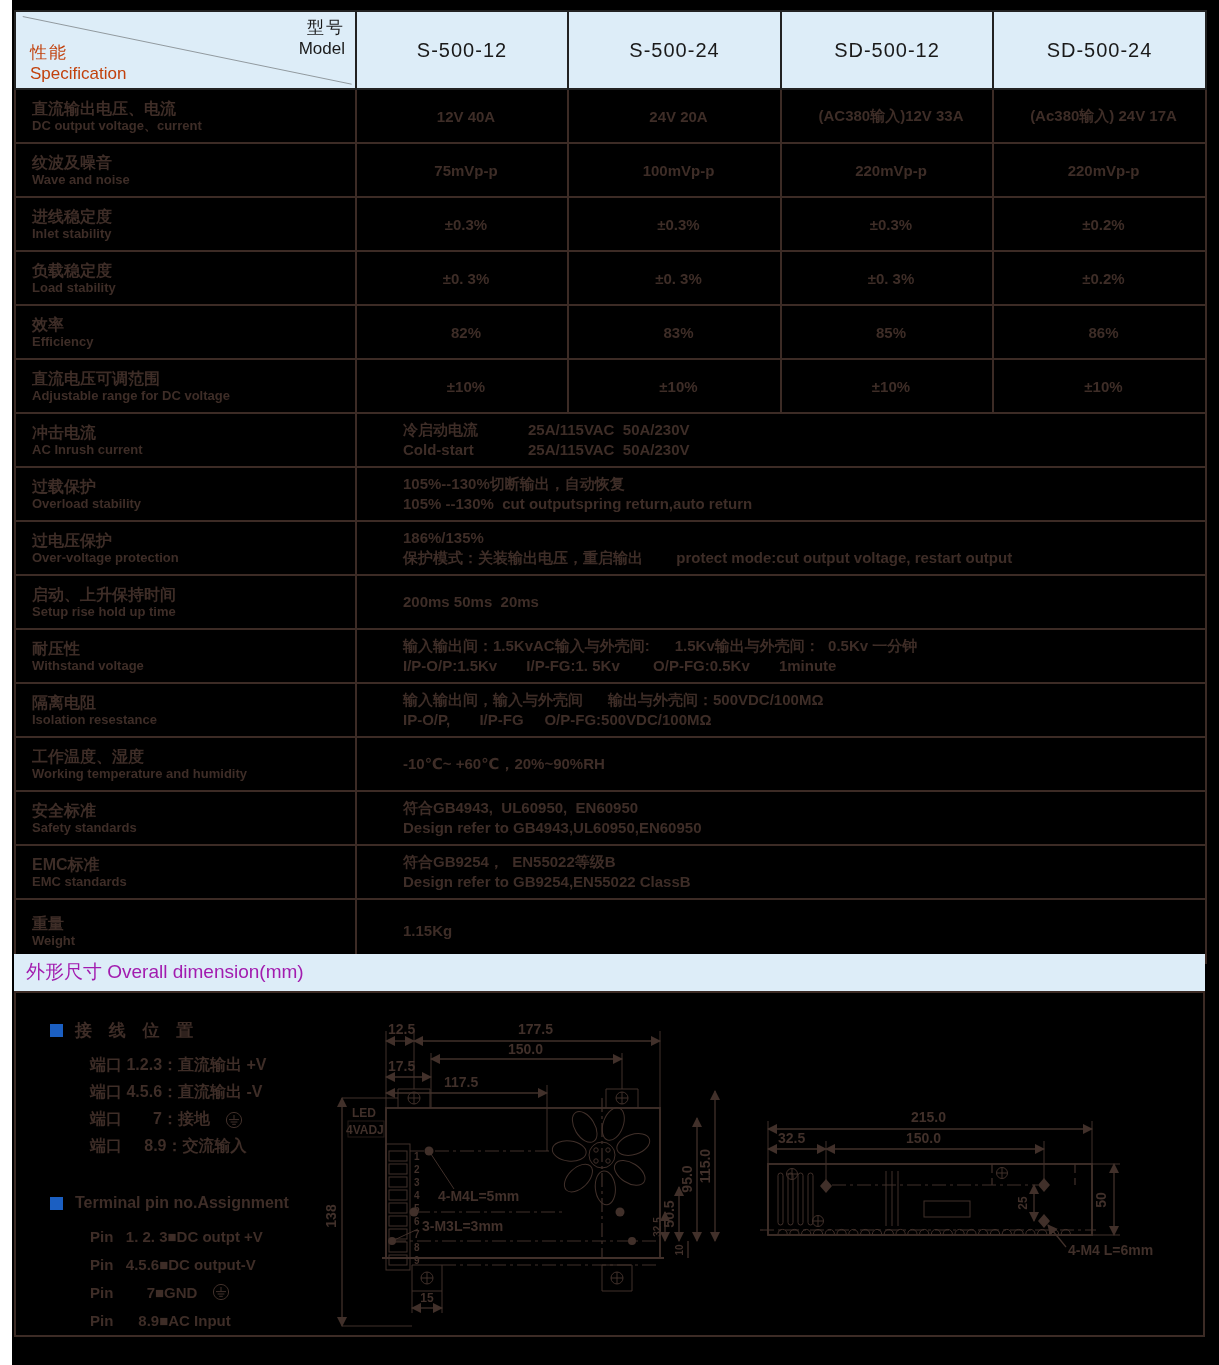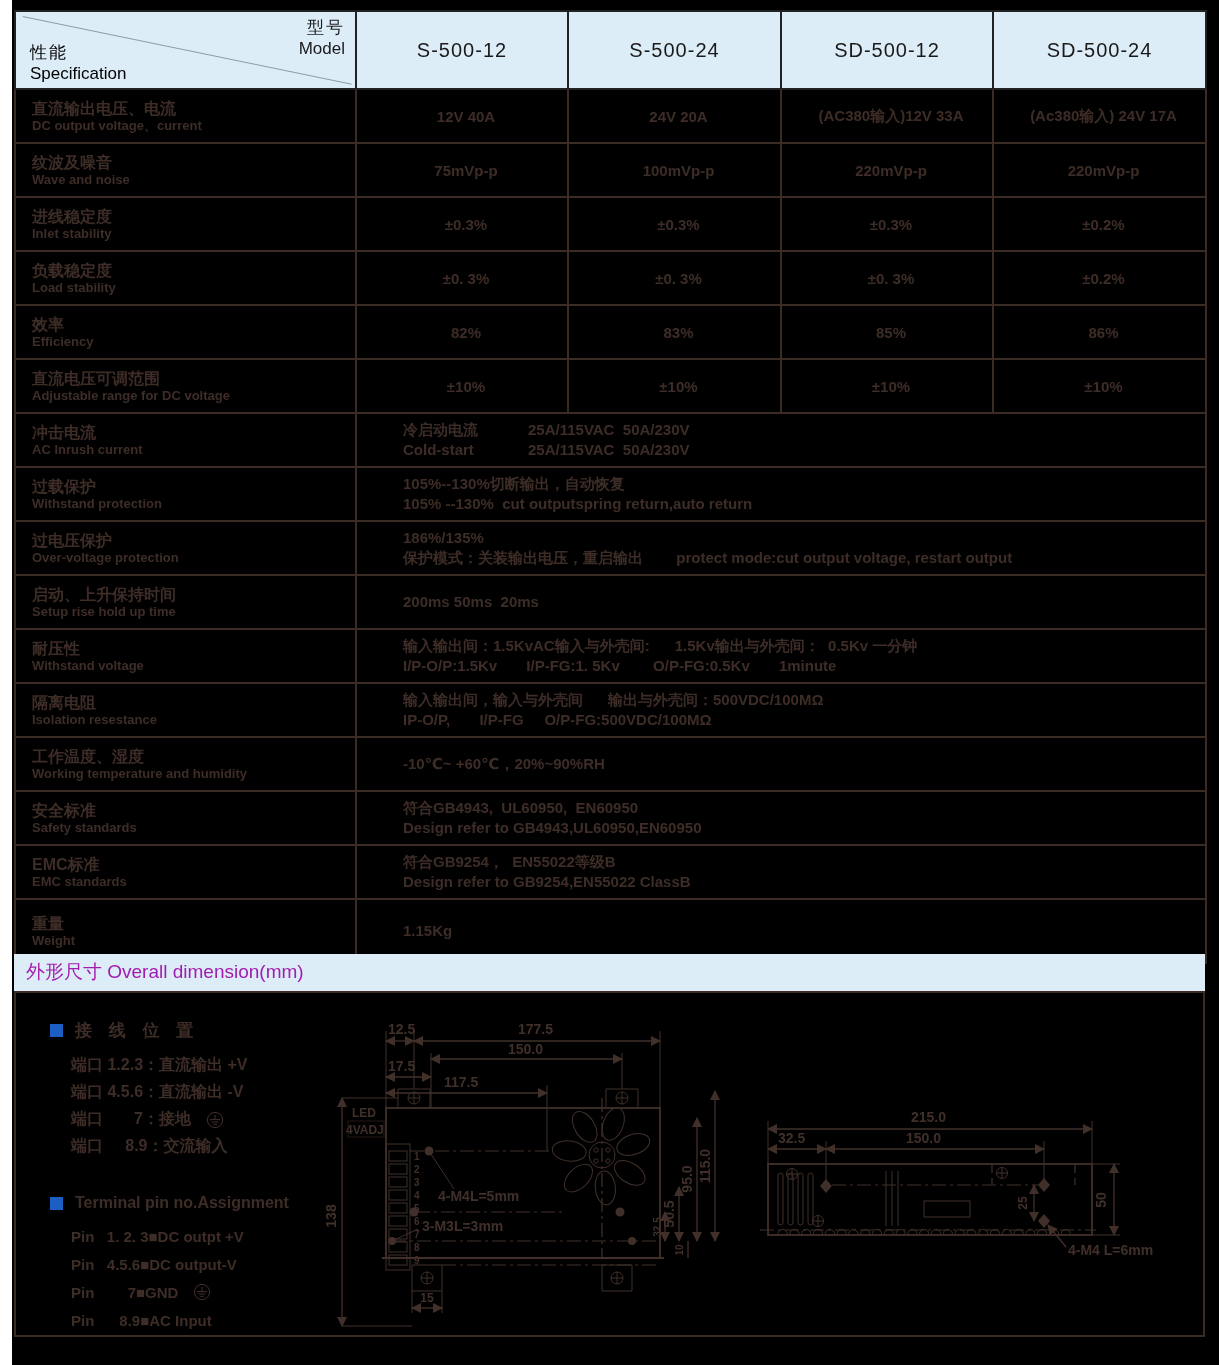--- a/index.html
+++ b/index.html
@@ -15,42 +15,42 @@
 
   table.spec{position:absolute;left:2px;top:10px;width:1191px;border-collapse:collapse;table-layout:fixed;}
   table.spec td{border:2px solid #3c2b25;}
   table.spec th{border:2px solid #222;background:var(--hdr);}
   th.model-col{height:78px;font-size:20px;font-weight:400;color:#1a1a1a;letter-spacing:1px;text-align:center;}
   th.diag{position:relative;height:78px;}
   th.diag svg.diagline{position:absolute;left:0;top:0;width:100%;height:100%;}
   .diag .tr-lbl{position:absolute;right:10px;top:4px;text-align:right;color:#1a1a1a;font-weight:400;}
   .diag .tr-lbl .cn{font-size:17px;letter-spacing:2px;}
   .diag .tr-lbl .en{font-size:17px;}
-  .diag .bl-lbl{position:absolute;left:14px;bottom:4px;text-align:left;color:#000000;font-weight:400;}
+  .diag .bl-lbl{position:absolute;left:14px;bottom:4px;text-align:left;color:#c2410c;font-weight:400;}
   .diag .bl-lbl .cn{font-size:17px;letter-spacing:2px;}
   .diag .bl-lbl .en{font-size:17px;}
 
   tr.spec-row{height:54px;}
   tr.spec-row:last-child{height:64px;}
   td.label{padding:2px 6px 2px 16px;vertical-align:middle;}
   td.label .cn{font-size:16px;font-weight:700;color:var(--ink);line-height:1.2;}
   td.label .en{font-size:13px;font-weight:700;color:var(--ink);line-height:1.2;}
   td.val{text-align:center;font-size:15px;font-weight:700;color:var(--ink);padding-left:8px;}
   td.spanv{padding:2px 6px 2px 46px;font-size:15px;font-weight:700;color:var(--ink);white-space:pre-wrap;line-height:1.35;vertical-align:middle;}
 
   .dim-bar{position:absolute;left:2px;top:954px;width:1191px;height:37px;background:var(--hdr);
     color:#a21caf;font-size:19px;line-height:36px;padding-left:12px;}
   .draw-box{position:absolute;left:2px;top:991px;width:1191px;height:346px;border:2px solid #3c2b25;}
 
   .legend{position:absolute;left:34px;top:26px;color:var(--ink);}
   .legend-head{display:flex;align-items:center;gap:12px;font-weight:700;margin-bottom:10px;}
   .legend-head .cnhead{font-size:17px;letter-spacing:6px;}
   .legend-head .enhead{font-size:16px;letter-spacing:0;}
   .bullet{width:13px;height:13px;background:var(--accent);display:inline-block;flex:0 0 auto;}
-  .legend-lines{margin-left:21px;}
+  .legend-lines{margin-left:40px;}
   .legend-line{display:flex;align-items:center;gap:14px;font-size:16px;font-weight:700;height:27px;white-space:pre;}
   .pins-block{margin-top:34px;}
   .pins-block .legend-line{font-size:15px;height:28px;}
   .gnd{flex:0 0 auto;}
 
   svg.drawing{position:absolute;left:310px;top:8px;}
   .dim{stroke:var(--line);stroke-width:1.3;fill:none;}
   .thin{stroke:var(--line);stroke-width:1;fill:none;}
   .solid{stroke:var(--line);stroke-width:1.8;fill:none;}
   .dash{stroke:var(--line);stroke-width:1.2;fill:none;stroke-dasharray:9 5;}
@@ -160,21 +160,21 @@
             <td class="label">
               <div class="cn">冲击电流</div>
               <div class="en">AC Inrush current</div>
             </td>
             <td class="spanv" colspan="4">冷启动电流            25A/115VAC  50A/230V
 Cold-start             25A/115VAC  50A/230V</td>
           </tr>
           <tr class="spec-row">
             <td class="label">
               <div class="cn">过载保护</div>
-              <div class="en">Withstand protection</div>
+              <div class="en">Overload stability</div>
             </td>
             <td class="spanv" colspan="4">105%--130%切断输出，自动恢复
 105% --130%  cut outputspring return,auto return</td>
           </tr>
           <tr class="spec-row">
             <td class="label">
               <div class="cn">过电压保护</div>
               <div class="en">Over-voltage protection</div>
             </td>
             <td class="spanv" colspan="4">186%/135%

